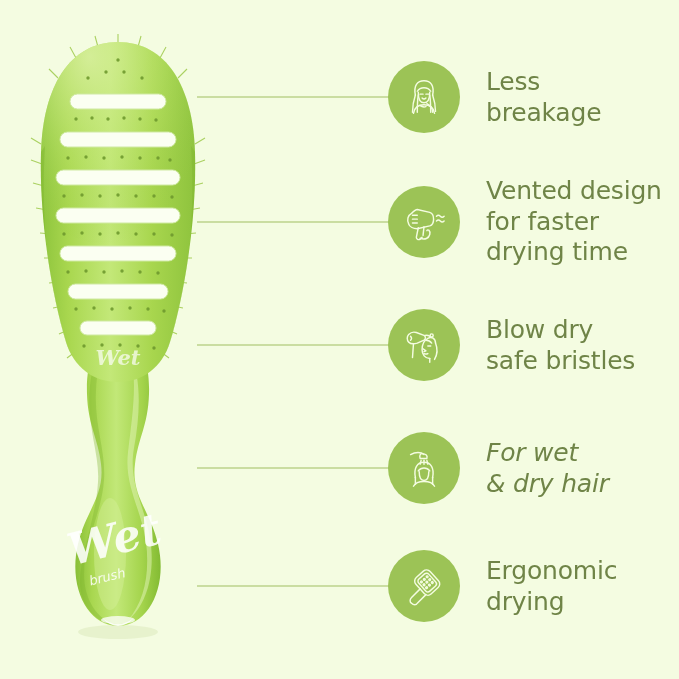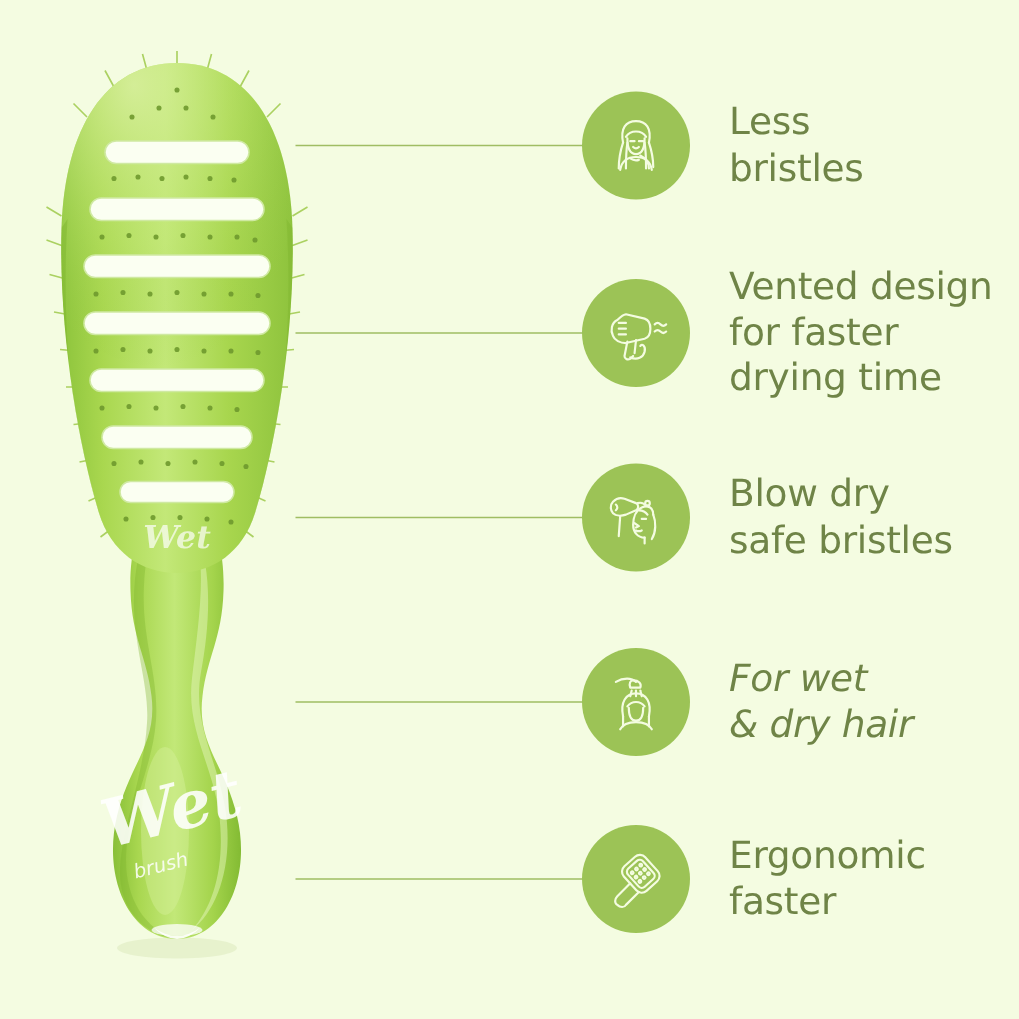--- a/index.html
+++ b/index.html
@@ -335,21 +335,21 @@
           <path d="M22 25 q2 2 4 0"></path>
 
           <path d="M13 41 C14 35 18 32 24 32 C30 32 34 35 35 41"></path>
 
           <path d="M27 31 C31 33 33 36 33 40"></path>
 
           <path d="M20 33 q3 2 6 1"></path>
         </svg>
       </span>
       <span class="feature-label">Less
-bristles</span>
+breakage</span>
     </div>
 
     <div class="feature-row r1">
       <span class="connector"></span>
       <span class="icon-circle">
         <svg viewBox="0 0 48 48">
 
           <path d="M11 15 C7 17 6 22 8 26 C9 29 13 31 17 31 L30 28 C33 27 34 24 34 21
                    C34 18 33 15 30 14 L17 11 C15 11 13 13 11 15 Z"></path>
 
@@ -449,17 +449,17 @@
               <circle cx="31" cy="20" r="0.9"></circle>
             <circle cx="23" cy="24" r="0.9"></circle>
               <circle cx="27" cy="24" r="0.9"></circle>
               <circle cx="31" cy="24" r="0.9"></circle>
           </g>
 
           <path d="M20 27 L11 36 C9 38 9 41 11 42 C13 44 16 44 17 42 L26 33"></path>
         </svg>
       </span>
       <span class="feature-label">Ergonomic
-faster</span>
+drying</span>
     </div>
 
   </div>
 </div>
 
 </body></html>

